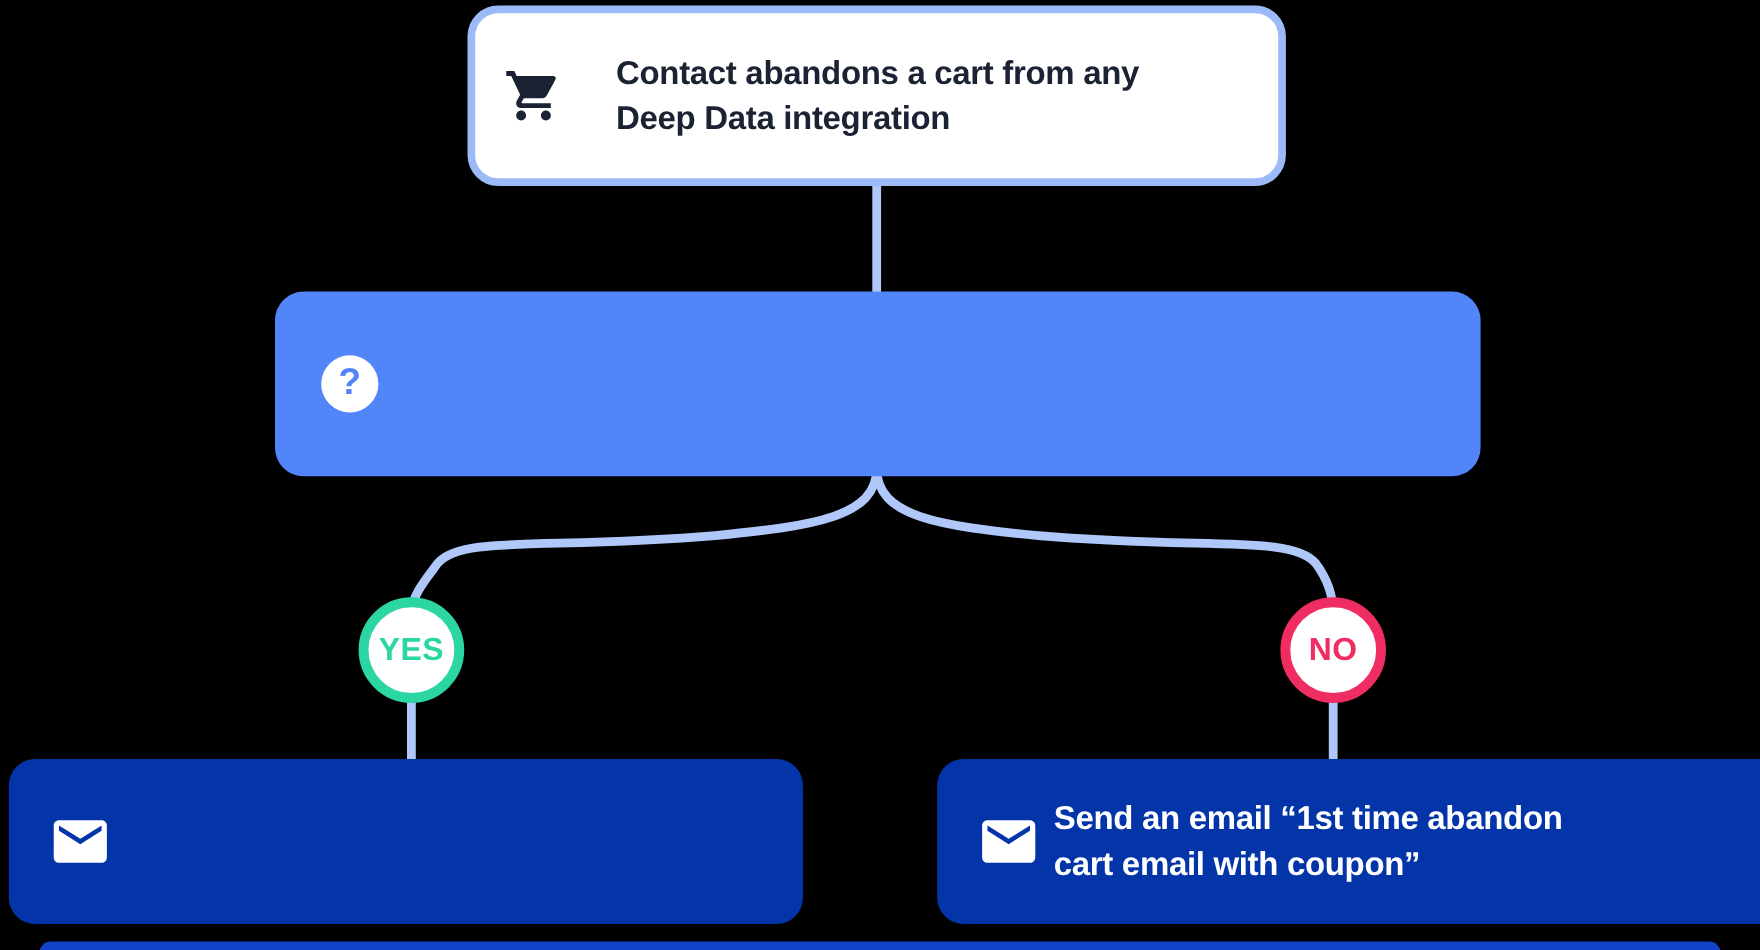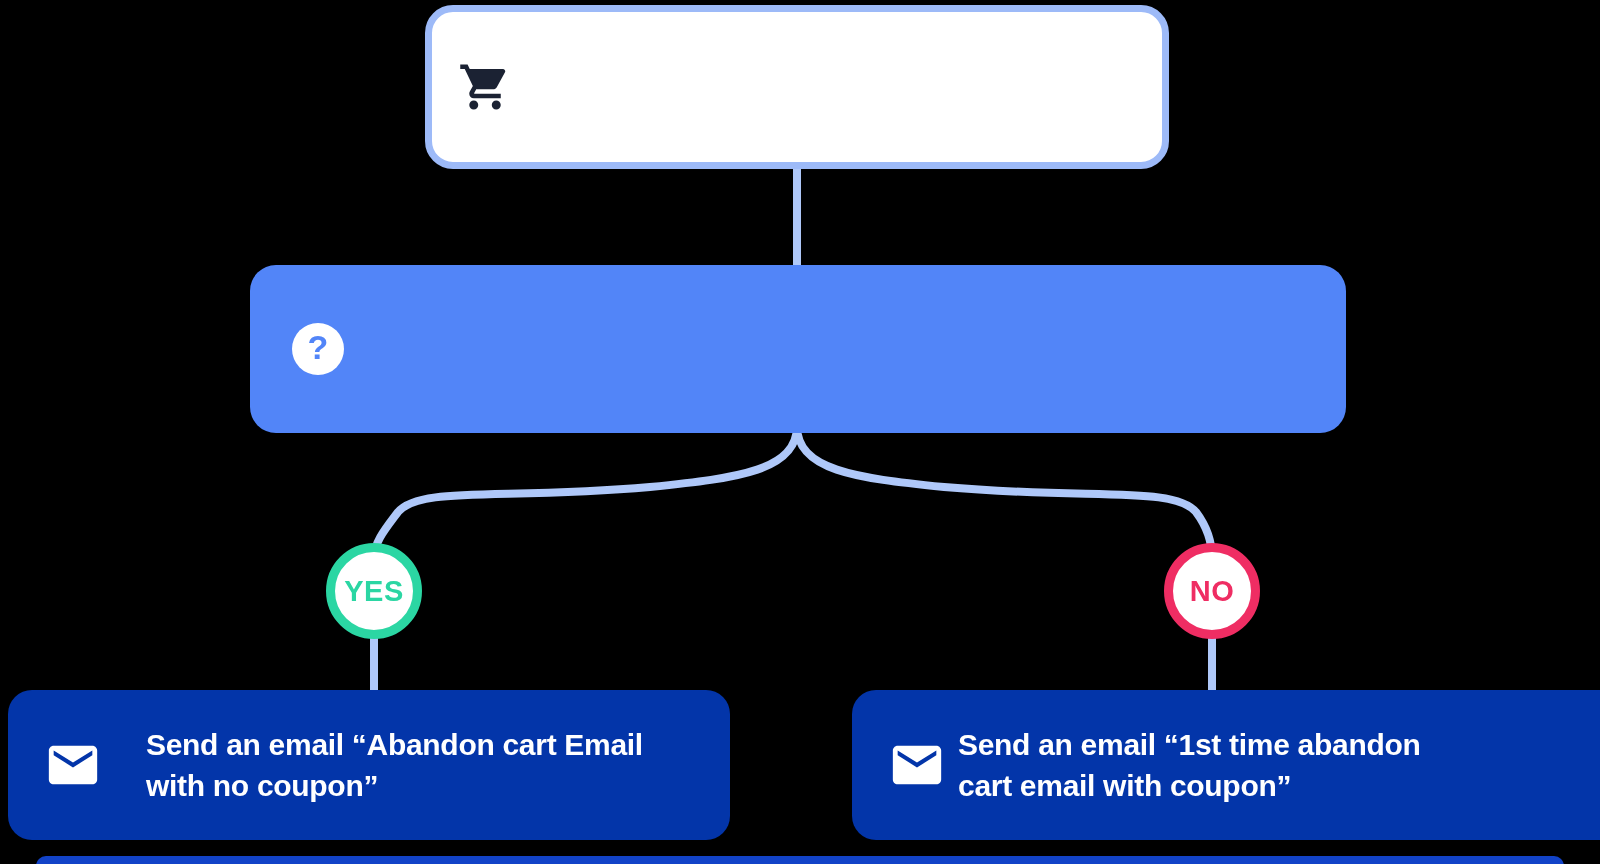--- a/index.html
+++ b/index.html
@@ -146,20 +146,22 @@
     <path d="M374 630 L374 692" stroke="#AFC8F9" stroke-width="8" fill="none"></path>
     <path d="M1212 630 L1212 692" stroke="#AFC8F9" stroke-width="8" fill="none"></path>
   </svg>
 
   <div class="node trigger">
     <span class="icon-wrap">
       <svg viewBox="0 0 24 24" width="54" height="54" aria-hidden="true">
         <path fill="#1B2233" d="M7 18c-1.1 0-1.99.9-1.99 2S5.9 22 7 22s2-.9 2-2-.9-2-2-2zM1 2v2h2l3.6 7.59-1.35 2.45c-.16.28-.25.61-.25.96 0 1.1.9 2 2 2h12v-2H7.42c-.14 0-.25-.11-.25-.25l.03-.12.9-1.63h7.45c.75 0 1.41-.41 1.75-1.03l3.58-6.49c.08-.14.12-.31.12-.49 0-.55-.45-1-1-1H5.21l-.94-2H1zm16 16c-1.1 0-1.99.9-1.99 2s.89 2 1.99 2 2-.9 2-2-.9-2-2-2z"></path>
       </svg>
     </span>
+    <span class="label">Contact abandons a cart from any
+Deep Data integration</span>
   </div>
 
   <div class="node condition">
     <span class="icon-wrap q-circle">
       <span>?</span>
     </span>
   </div>
 
   <div class="badge badge-yes">
     <span>YES</span>
@@ -168,22 +170,20 @@
   <div class="badge badge-no">
     <span>NO</span>
   </div>
 
   <div class="node action action-left">
     <span class="icon-wrap">
       <svg viewBox="0 0 24 24" width="58" height="58" aria-hidden="true">
         <path fill="#ffffff" d="M20 4H4c-1.1 0-1.99.9-1.99 2L2 18c0 1.1.9 2 2 2h16c1.1 0 2-.9 2-2V6c0-1.1-.9-2-2-2zm0 4l-8 5-8-5V6l8 5 8-5v2z"></path>
       </svg>
     </span>
-    <span class="label">Send an email “Abandon cart Email
-with no coupon”</span>
   </div>
 
   <div class="node action action-right">
     <span class="icon-wrap">
       <svg viewBox="0 0 24 24" width="58" height="58" aria-hidden="true">
         <path fill="#ffffff" d="M20 4H4c-1.1 0-1.99.9-1.99 2L2 18c0 1.1.9 2 2 2h16c1.1 0 2-.9 2-2V6c0-1.1-.9-2-2-2zm0 4l-8 5-8-5V6l8 5 8-5v2z"></path>
       </svg>
     </span>
     <span class="label">Send an email “1st time abandon
 cart email with coupon”</span>

